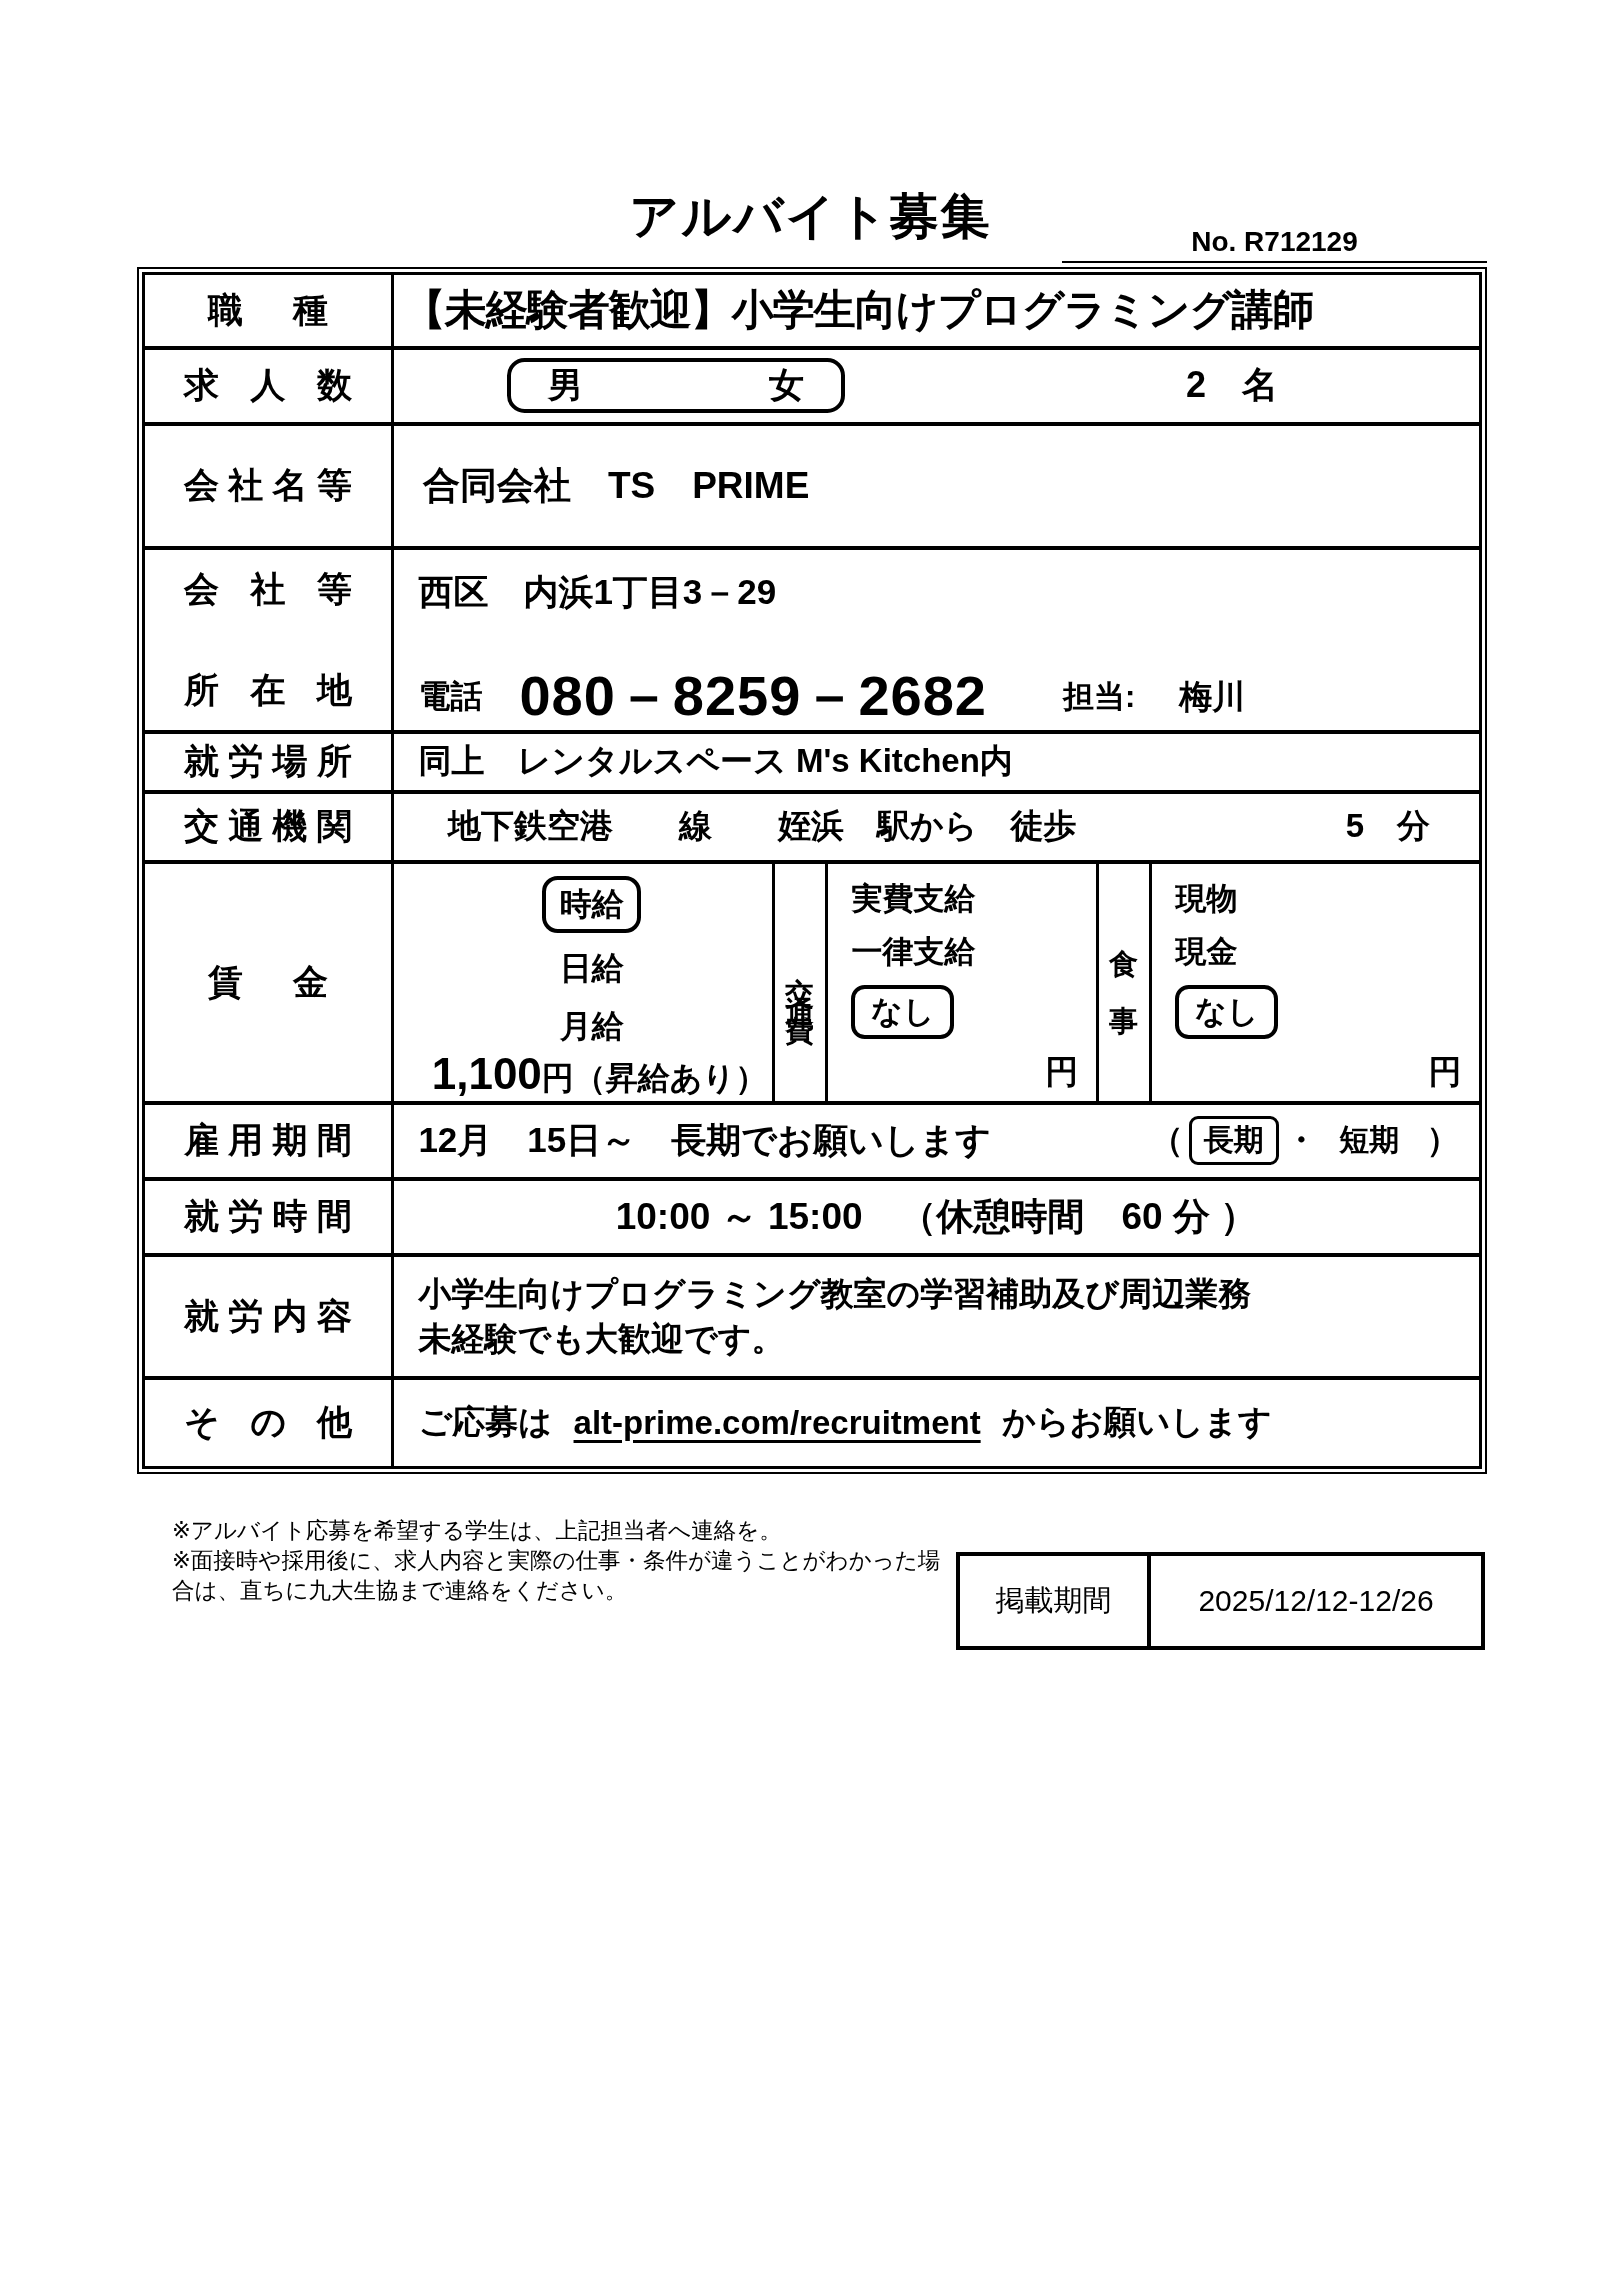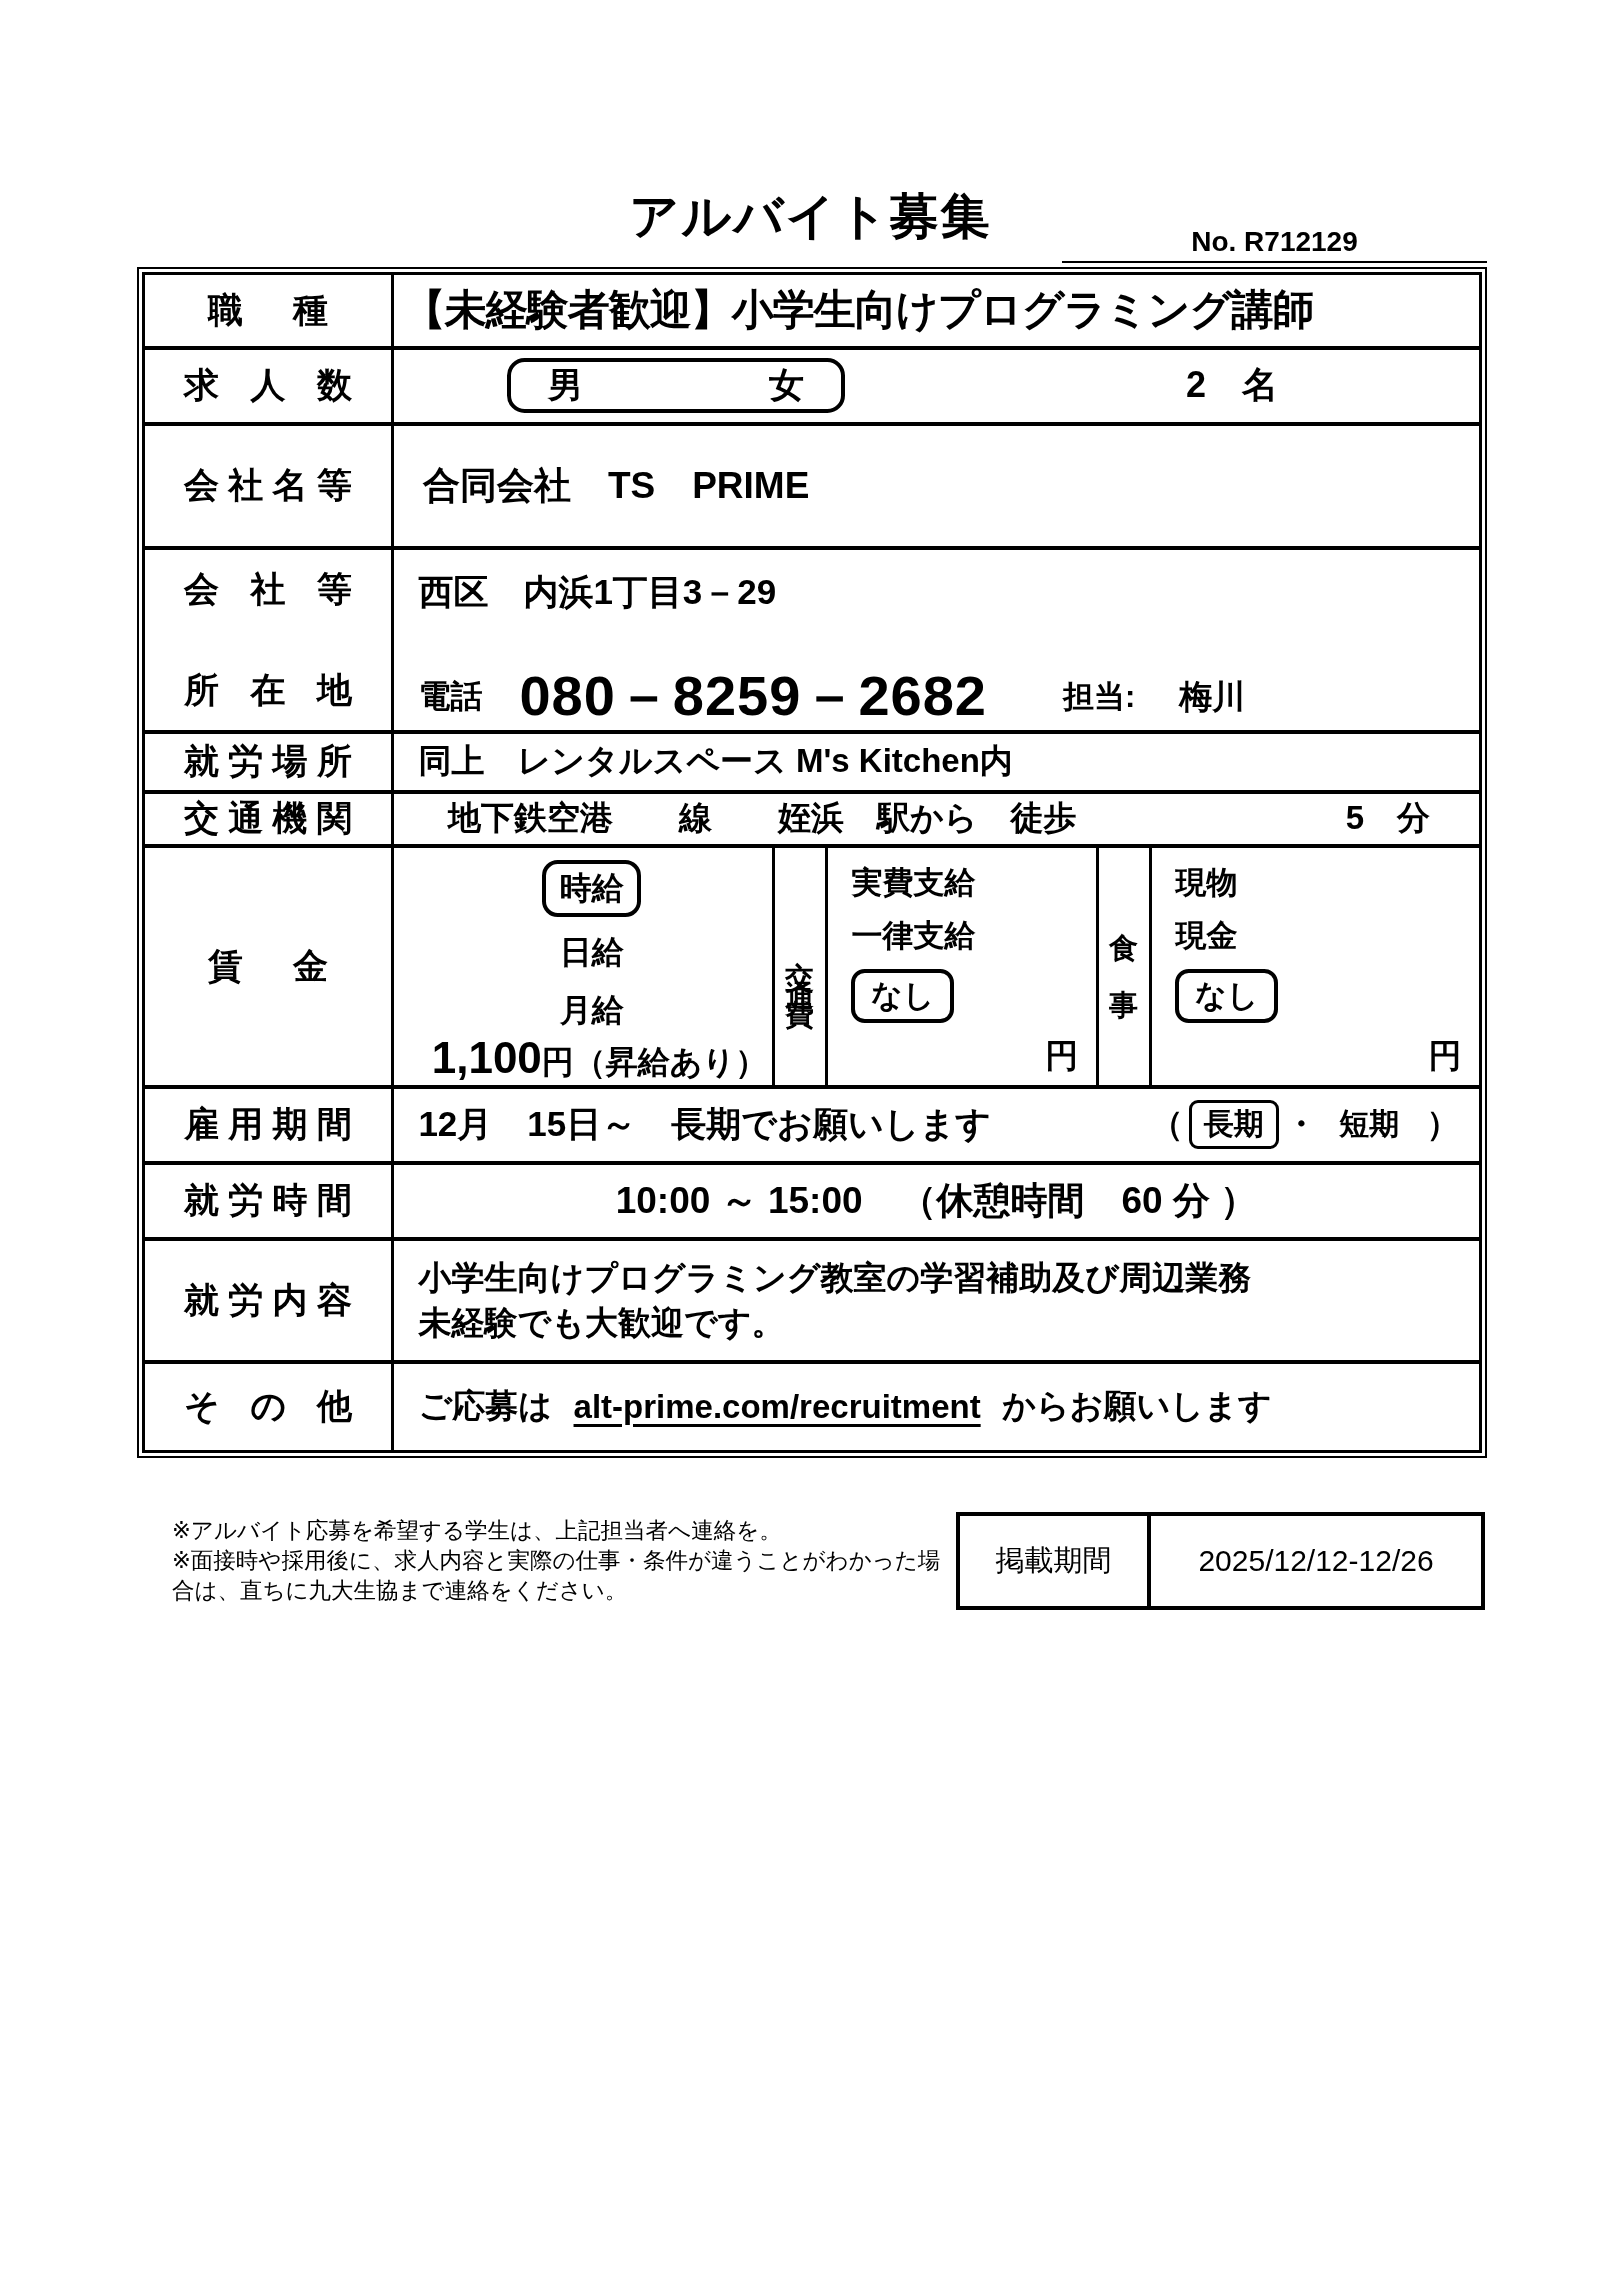--- a/index.html
+++ b/index.html
@@ -22,21 +22,21 @@
   }
   
   .tbl-outer{
     position:absolute;top:267px;left:137px;width:1350px;
     border:2px solid #000;padding:2.9px;box-sizing:border-box;
   }
   .tbl-inner{border:3.9px solid #000;}
   .row{display:flex;border-bottom:4.9px solid #000;box-sizing:border-box;}
   .row:last-child{border-bottom:none;}
   .r1{height:75px}.r2{height:76px}.r3{height:124px}.r4{height:184px}
-  .r5{height:60px}.r6{height:54px}.r7{height:241px}.r8{height:76px}
+  .r5{height:60px}.r6{height:70px}.r7{height:241px}.r8{height:76px}
   .r9{height:76px}.r10{height:123px}.r11{height:86px}
   .lbl{
     width:249px;flex:0 0 249px;box-sizing:border-box;
     border-right:3.9px solid #000;
     display:flex;flex-direction:column;justify-content:center;
     font-size:35px;font-weight:bold;
   }
   .lbl .jline{text-align:justify;text-align-last:justify;padding:0 39px;}
   .lbl .jline2{text-align:justify;text-align-last:justify;padding:0 63px;}
   .lbl .gap{height:54px;}
@@ -104,21 +104,21 @@
   .hours-cell{justify-content:center;font-size:37px;}
   .desc-cell{flex-direction:column;align-items:flex-start;justify-content:center;padding-left:24.5px;font-size:33px;line-height:45px;}
   .other-cell{padding-left:24.5px;font-size:33px;}
   .other-url{text-decoration:underline;text-underline-offset:5.9px;margin:0 21.6px;}
   
   .footer-notes{
     position:absolute;top:1516px;left:172px;width:804px;
     font-size:22.5px;line-height:30px;font-weight:normal;
   }
   .posting-box{
-    position:absolute;top:1512px;left:956px;width:529px;height:98px;
+    position:absolute;top:1552px;left:956px;width:529px;height:98px;
     border:4.9px solid #000;box-sizing:border-box;display:flex;
   }
   .posting-label{
     width:191px;flex:0 0 191px;box-sizing:border-box;border-right:4.9px solid #000;
     display:flex;align-items:center;justify-content:center;font-size:29px;
   }
   .posting-value{flex:1;display:flex;align-items:center;justify-content:center;font-size:30px;}
 </style>
 </head>
 <body>

